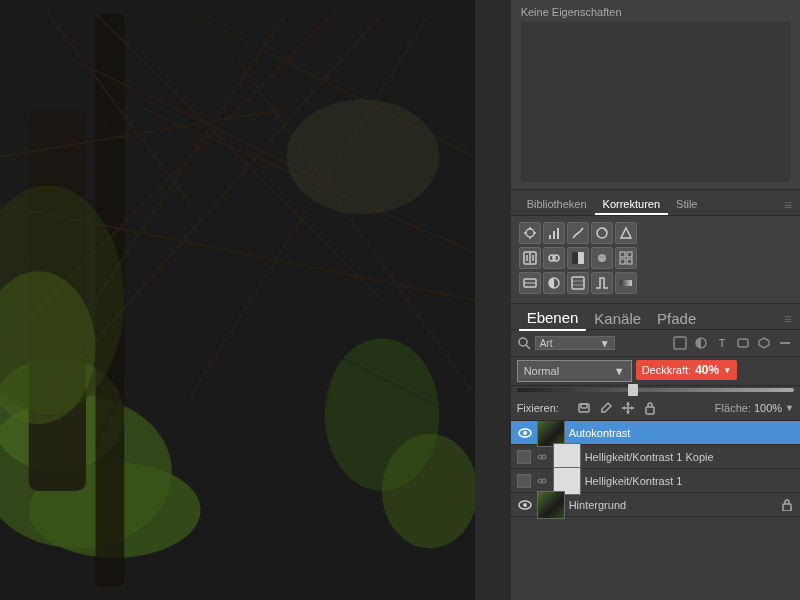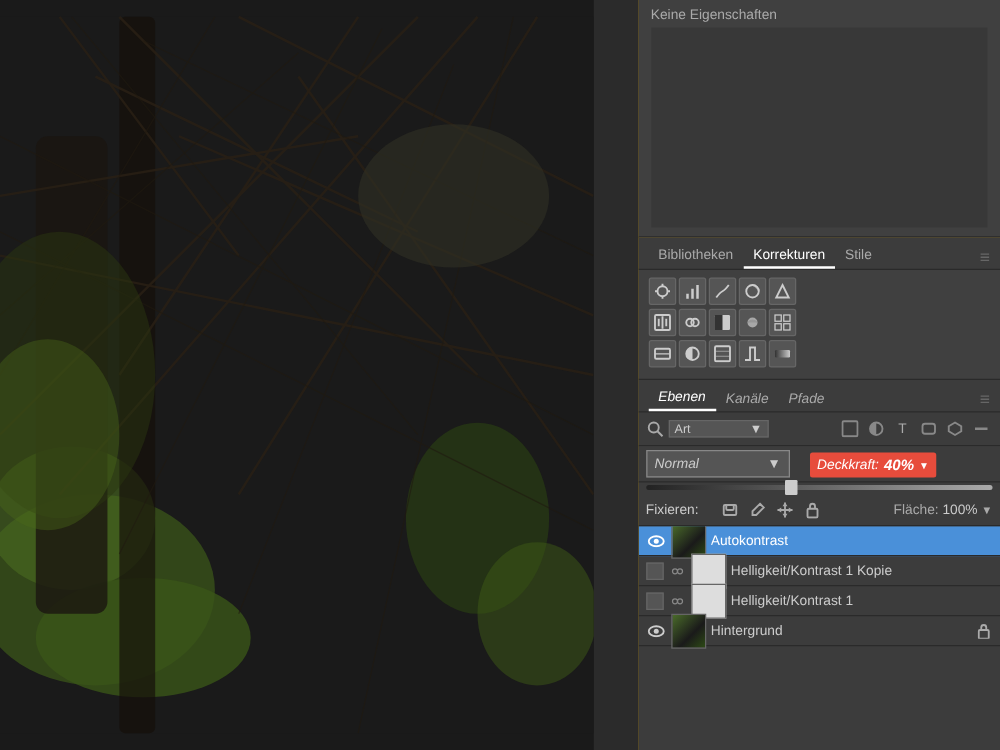--- a/index.html
+++ b/index.html
@@ -29,21 +29,21 @@
       position: absolute;
       inset: 0;
       width: 100%;
       height: 100%;
     }
 
     
     .right-panel {
       width: 303px;
       height: 600px;
-      background: #eab308;
+      background: #d946ef;
       display: flex;
       flex-direction: column;
       margin-left: 36px;
     }
 
     
     .properties-section {
       background: #404040;
       padding: 6px 10px;
       border-bottom: 1px solid #2a2a2a;
@@ -128,24 +128,23 @@
     .layers-tabs-row {
       display: flex;
       align-items: center;
       background: #3c3c3c;
       border-bottom: 1px solid #2a2a2a;
       padding: 4px 8px 0 8px;
       height: 26px;
     }
     .layers-tab {
       padding: 3px 8px;
-      font-size: 11px;
+      font-size: 15px;
       color: #aaa;
       cursor: pointer;
-      font-style: italic;
     }
     .layers-tab.active {
       color: #fff;
       border-bottom: 2px solid #fff;
     }
     .layers-tab-menu {
       margin-left: auto;
       color: #666;
       font-size: 14px;
       cursor: pointer;
@@ -184,26 +183,25 @@
       align-items: center;
       justify-content: center;
       color: #aaa;
       font-size: 11px;
       cursor: pointer;
     }
 
     
     .blend-opacity-row {
       display: flex;
-      align-items: flex-end;
+      align-items: flex-start;
       padding: 3px 6px;
-      gap: 16px;
+      gap: 4px;
       border-bottom: 1px solid #2a2a2a;
       background: #3c3c3c;
-      font-style: italic;
     }
     .blend-mode-select {
       background: #555;
       border: 1px solid #888;
       color: #ccc;
       font-size: 11px;
       padding: 2px 6px;
       height: 22px;
       width: 115px;
       display: flex;

